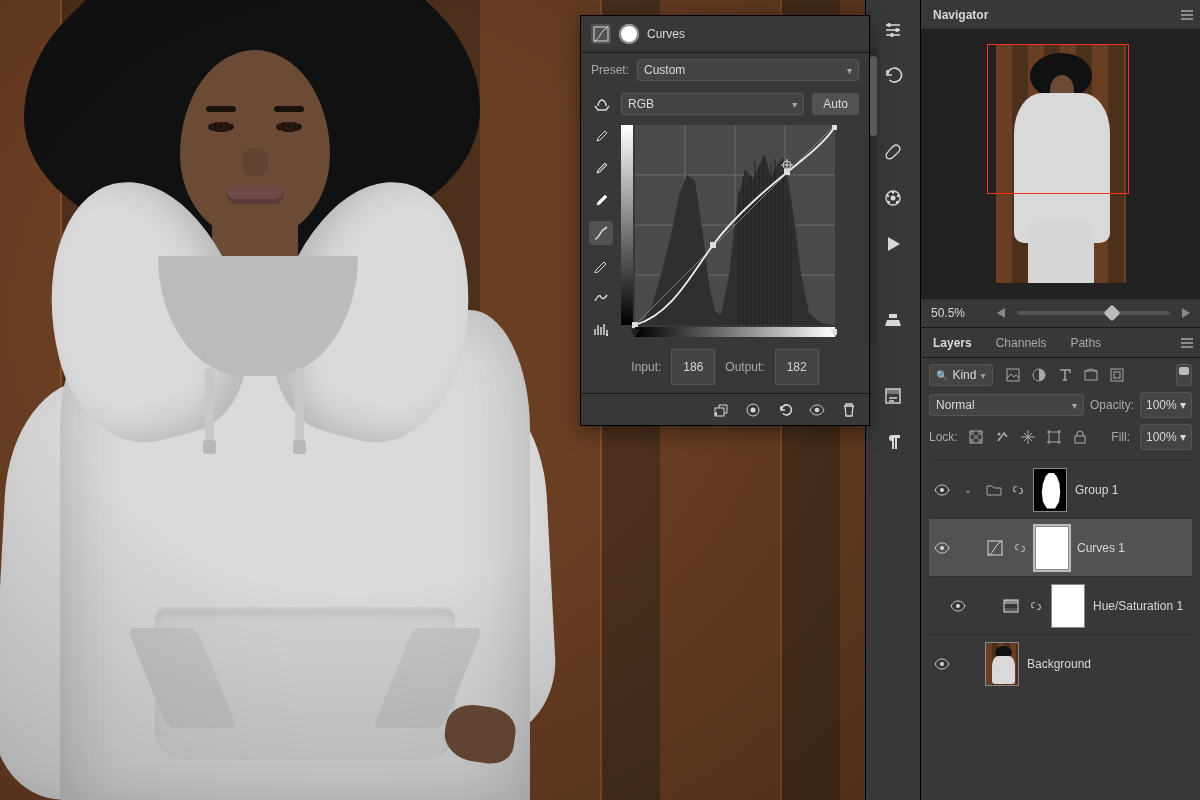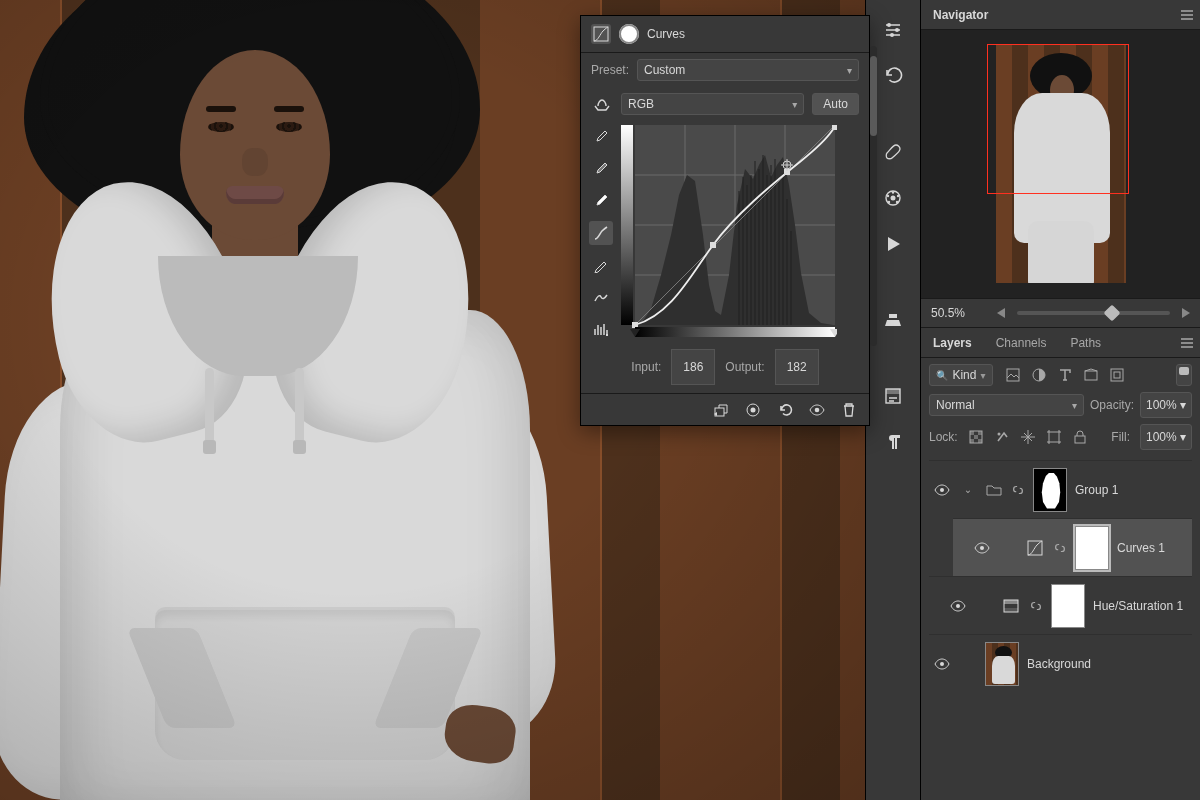--- a/index.html
+++ b/index.html
@@ -562,21 +562,21 @@
           </div>
         <div class="link">
             <svg class="ic" viewBox="0 0 16 16">
               <path d="M6 10a3 3 0 0 1 0-6h1M10 6a3 3 0 0 1 0 6H9" stroke="currentColor" fill="none" stroke-width="1.4"></path>
             </svg>
           </div>
         <div class="thumb mask"></div>
         <div class="name">Group 1</div>
       </div>
 
-      <div class="layer sel" style="padding-left:20px;margin-left:24px;">
+      <div class="layer sel" style="padding-left:4px;">
         <div class="eye">
             <svg class="ic" viewBox="0 0 16 16">
               <path d="M1 8c2-4 5-5 7-5s5 1 7 5c-2 4-5 5-7 5s-5-1-7-5z" stroke="currentColor" fill="none"></path>
               <circle cx="8" cy="8" r="2" fill="currentColor"></circle>
             </svg>
           </div>
         <div class="sub"></div>
         <div class="adj-ic">
             <svg class="ic" viewBox="0 0 16 16">
               <rect x="1" y="1" width="14" height="14" stroke="currentColor" fill="none"></rect>

